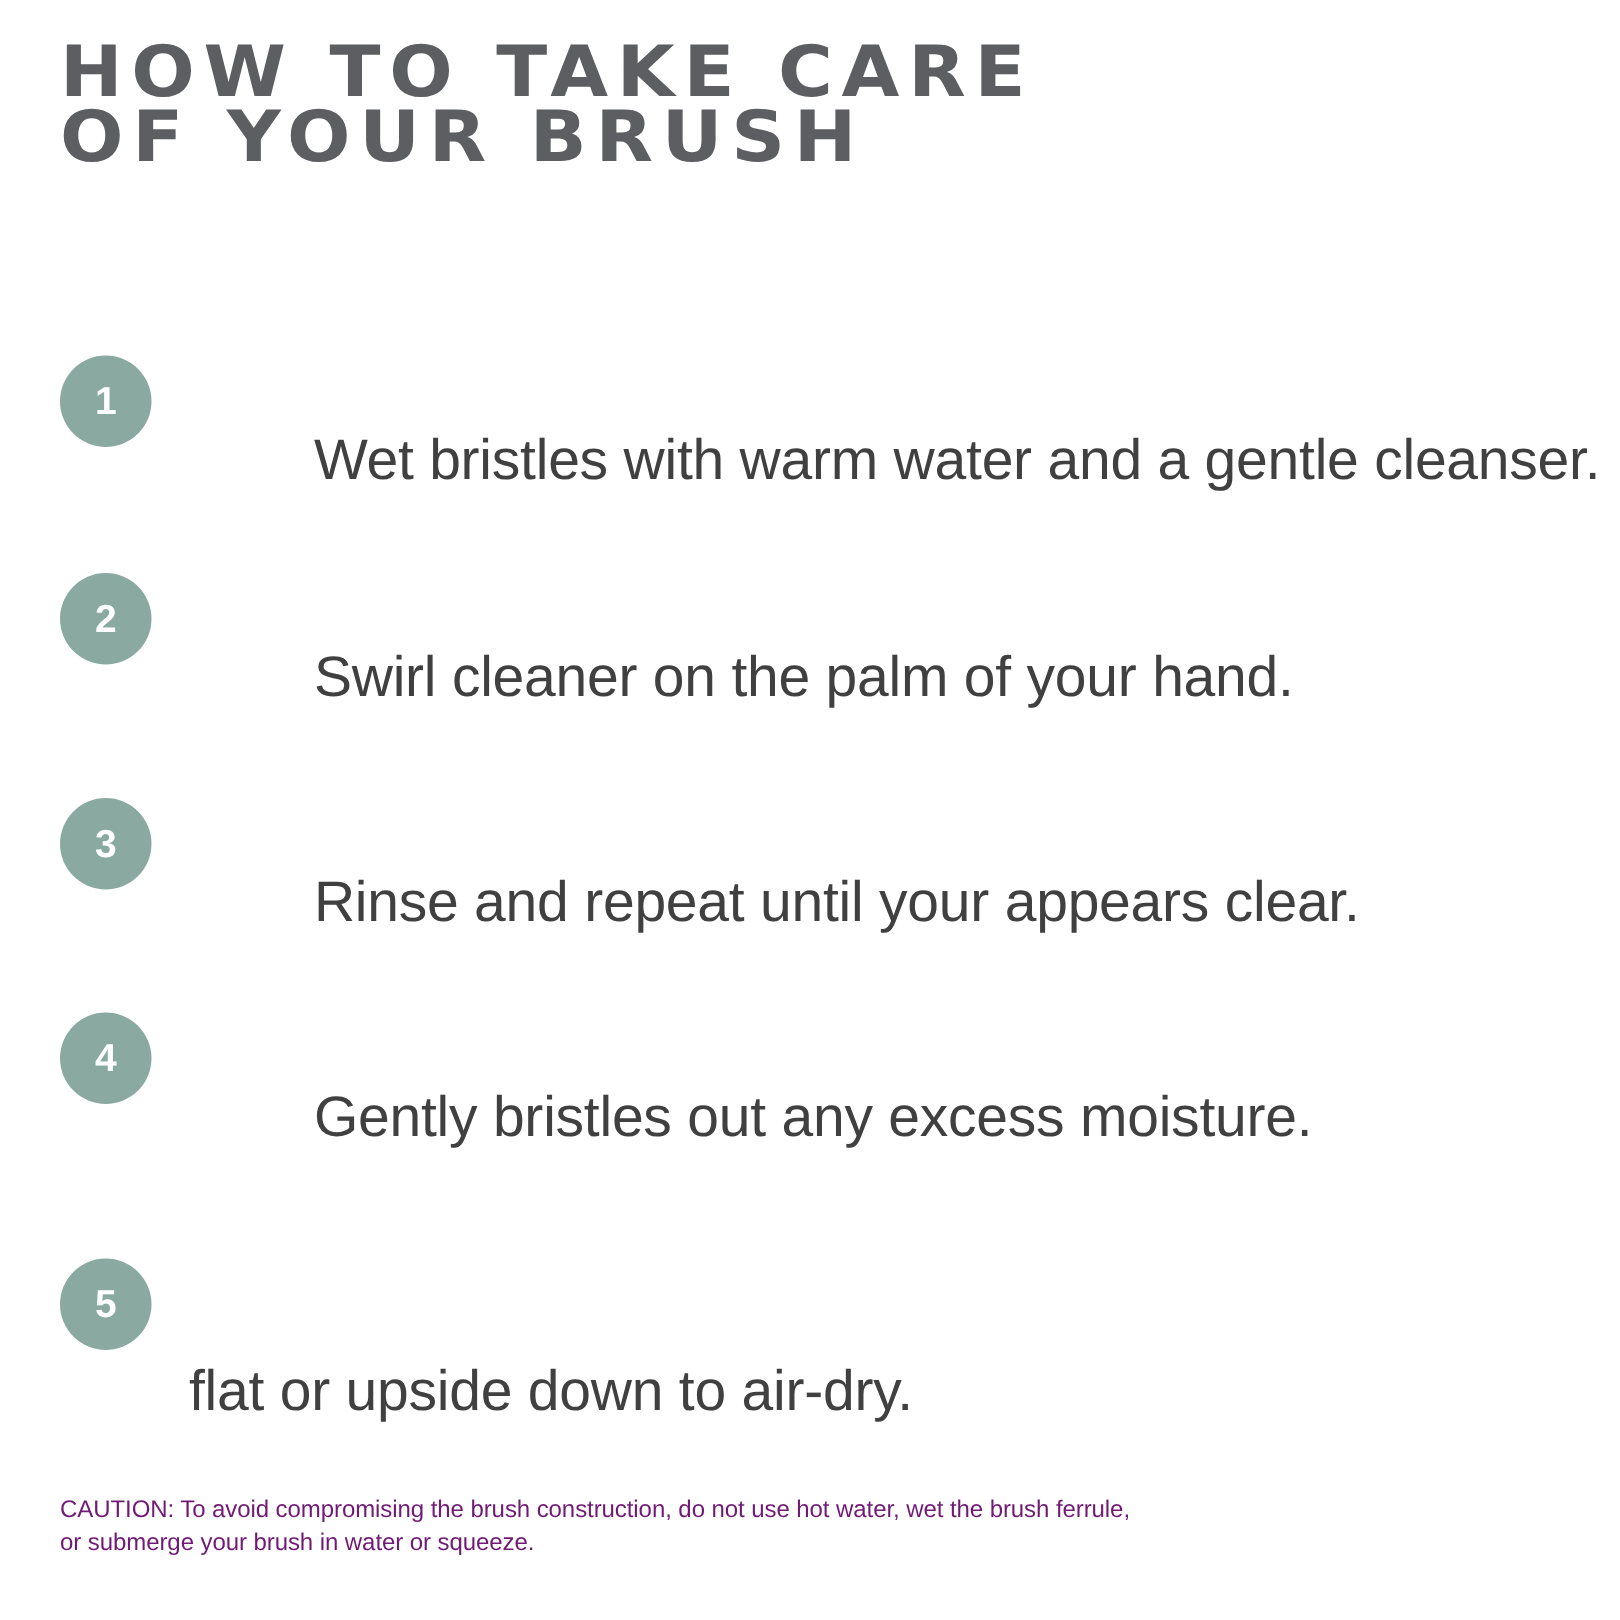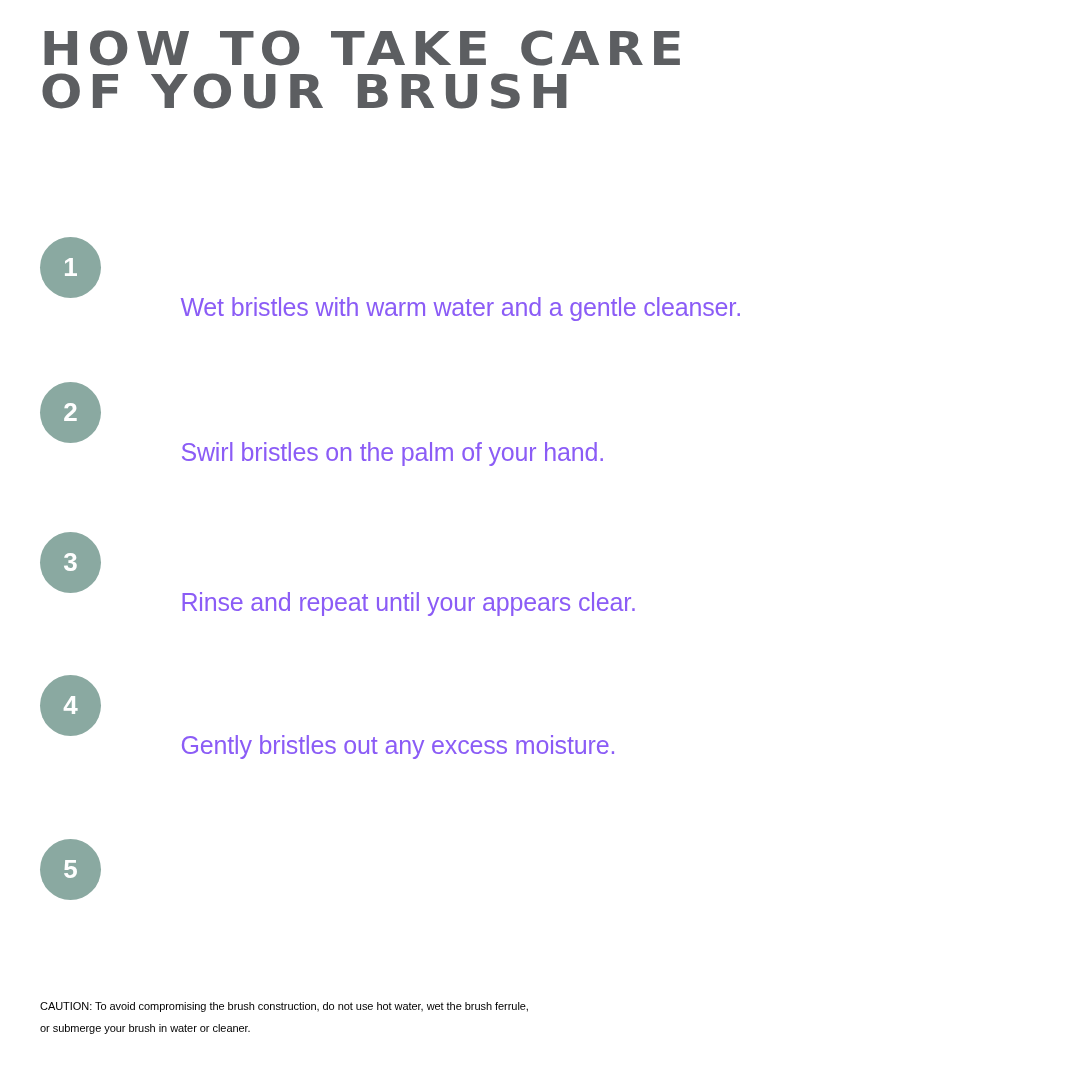--- a/index.html
+++ b/index.html
@@ -66,23 +66,23 @@
     font-weight: 700;
     line-height: 61px;
     text-align: center;
     box-sizing: border-box;
   }
   .step-text {
     position: absolute;
     left: 86px;
     top: 0;
     font-family: "Liberation Sans", sans-serif;
-    font-size: 25px;
+    font-size: 38px;
     line-height: 41px;
-    color: #8b5cf6;
+    color: #404040;
     letter-spacing: -0.15px;
     white-space: pre;
   }
   .step-text .line2 {
     display: block;
   }
 
   
   .step-1 { top: 237px; }
   .step-2 { top: 382px; }
@@ -97,23 +97,23 @@
   .step-4 .step-text { top: 9px; }
   .step-5 .step-text { top: -13px; }
 
   
   .caution {
     position: absolute;
     left: 40px;
     top: 996px;
     width: 960px;
     font-family: "Liberation Sans", sans-serif;
-    font-size: 11px;
+    font-size: 16px;
     line-height: 21.5px;
-    color: #000000;
+    color: #701a75;
     letter-spacing: -0.05px;
   }
   .caution .cl {
     display: block;
     white-space: pre;
   }
 </style>
 </head>
 <body>
 
@@ -129,44 +129,45 @@
     <div class="step step-1">
       <div class="step-badge">1</div>
       <div class="step-text">
         <span>Wet bristles with warm water and a gentle cleanser.</span>
       </div>
     </div>
 
     <div class="step step-2">
       <div class="step-badge">2</div>
       <div class="step-text">
-        <span>Swirl bristles on the palm of your hand.</span>
+        <span>Swirl cleaner on the palm of your hand.</span>
       </div>
     </div>
 
     <div class="step step-3">
       <div class="step-badge">3</div>
       <div class="step-text">
         <span>Rinse and repeat until your appears clear.</span>
       </div>
     </div>
 
     <div class="step step-4">
       <div class="step-badge">4</div>
       <div class="step-text">
         <span>Gently bristles out any excess moisture.</span>
       </div>
     </div>
 
     <div class="step step-5">
       <div class="step-badge">5</div>
       <div class="step-text">
+        <span class="line2">flat or upside down to air-dry.</span>
       </div>
     </div>
 
   </div>
 
   <div class="caution">
     <span class="cl">CAUTION: To avoid compromising the brush construction, do not use hot water, wet the brush ferrule,</span>
-    <span class="cl">or submerge your brush in water or cleaner.</span>
+    <span class="cl">or submerge your brush in water or squeeze.</span>
   </div>
 
 </div>
 
 </body></html>

